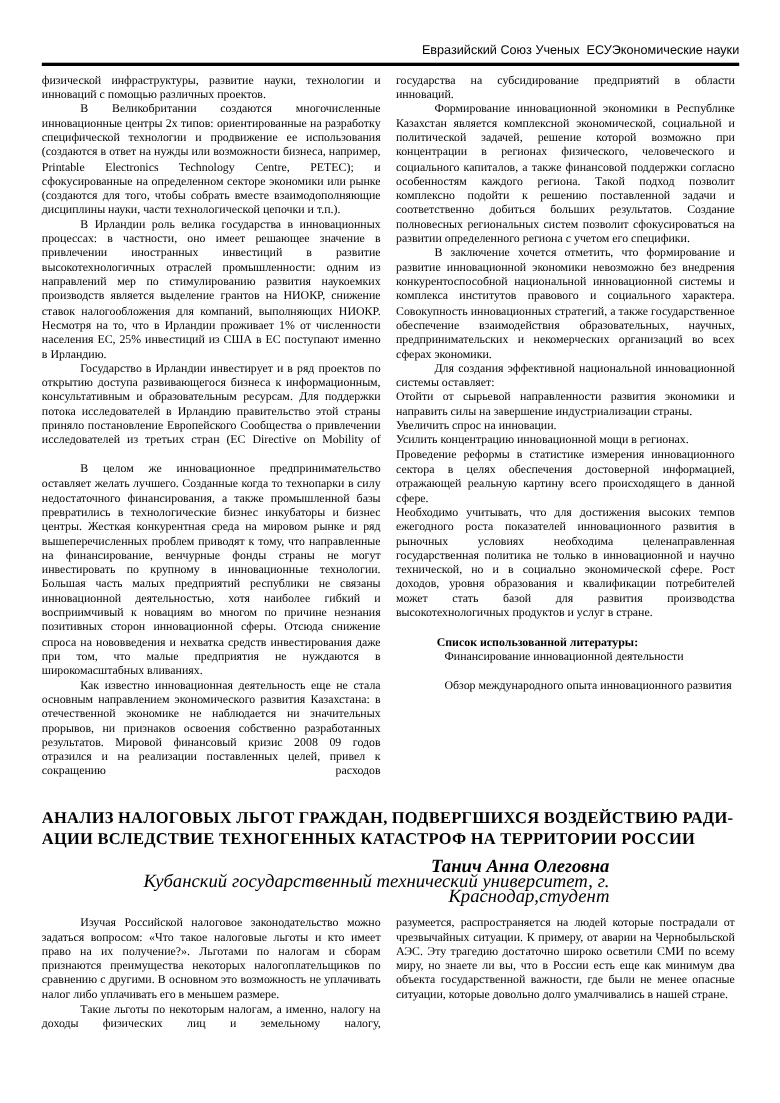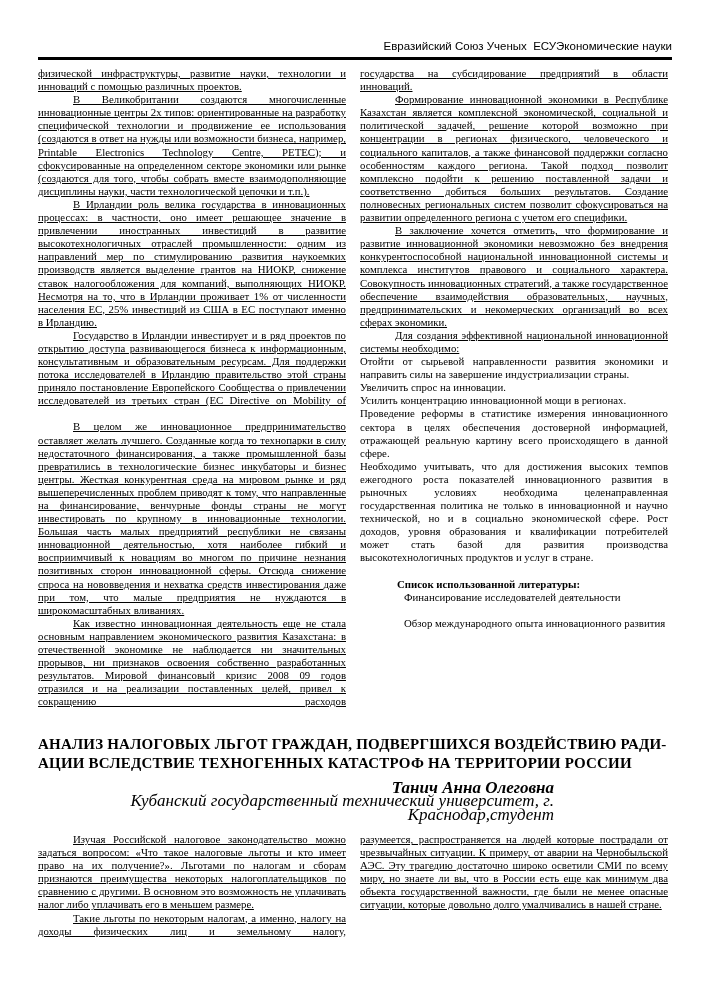--- a/index.html
+++ b/index.html
@@ -44,21 +44,20 @@
   }
   .col {
     width: 308px;
     font-size: 10.8px;
     line-height: 13.1px;
     text-align: justify;
   }
   .col p {
     margin: 0;
     text-indent: 35px;
-    text-decoration: underline;
   }
   .col p.cont { text-indent: 0; }
   .col p.cut { text-align-last: justify; }
   .col p.gap-after { margin-bottom: 13px; }
   .list-item {
     text-align: justify;
   }
   .refs-heading {
     font-weight: bold;
     margin-left: 37px;
@@ -103,28 +102,28 @@
       <p>В Великобритании создаются многочисленные инновационные центры 2х типов: ориентированные на разработку специфической технологии и продвижение ее использования (создаются в ответ на нужды или возможности бизнеса, например, Printable Electronics Technology Centre, PETEC); и сфокусированные на определенном секторе экономики или рынке (создаются для того, чтобы собрать вместе взаимодополняющие дисциплины науки, части технологической цепочки и т.п.).</p>
       <p>В Ирландии роль велика государства в инновационных процессах: в частности, оно имеет решающее значение в привлечении иностранных инвестиций в развитие высокотехнологичных отраслей промышленности: одним из направлений мер по стимулированию развития наукоемких производств является выделение грантов на НИОКР, снижение ставок налогообложения для компаний, выполняющих НИОКР. Несмотря на то, что в Ирландии проживает 1% от численности населения ЕС, 25% инвестиций из США в ЕС поступают именно в Ирландию.</p>
       <p class="cut gap-after">Государство в Ирландии инвестирует и в ряд проектов по открытию доступа развивающегося бизнеса к информационным, консультативным и образовательным ресурсам. Для поддержки потока исследователей в Ирландию правительство этой страны приняло постановление Европейского Сообщества о привлечении исследователей из третьих стран (EC Directive on Mobility of</p>
       <p>В целом же инновационное предпринимательство оставляет желать лучшего. Созданные когда то технопарки в силу недостаточного финансирования, а также промышленной базы превратились в технологические бизнес инкубаторы и бизнес центры. Жесткая конкурентная среда на мировом рынке и ряд вышеперечисленных проблем приводят к тому, что направленные на финансирование, венчурные фонды страны не могут инвестировать по крупному в инновационные технологии. Большая часть малых предприятий республики не связаны инновационной деятельностью, хотя наиболее гибкий и восприимчивый к новациям во многом по причине незнания позитивных сторон инновационной сферы. Отсюда снижение спроса на нововведения и нехватка средств инвестирования даже при том, что малые предприятия не нуждаются в широкомасштабных вливаниях.</p>
       <p class="cut">Как известно инновационная деятельность еще не стала основным направлением экономического развития Казахстана: в отечественной экономике не наблюдается ни значительных прорывов, ни признаков освоения собственно разработанных результатов. Мировой финансовый кризис 2008 09 годов отразился и на реализации поставленных целей, привел к сокращению расходов</p>
     </div>
     <div class="col">
       <p class="cont">государства на субсидирование предприятий в области инноваций.</p>
       <p>Формирование инновационной экономики в Республике Казахстан является комплексной экономической, социальной и политической задачей, решение которой возможно при концентрации в регионах физического, человеческого и социального капиталов, а также финансовой поддержки согласно особенностям каждого региона. Такой подход позволит комплексно подойти к решению поставленной задачи и соответственно добиться больших результатов. Создание полновесных региональных систем позволит сфокусироваться на развитии определенного региона с учетом его специфики.</p>
       <p>В заключение хочется отметить, что формирование и развитие инновационной экономики невозможно без внедрения конкурентоспособной национальной инновационной системы и комплекса институтов правового и социального характера. Совокупность инновационных стратегий, а также государственное обеспечение взаимодействия образовательных, научных, предпринимательских и некомерческих организаций во всех сферах экономики.</p>
-      <p>Для создания эффективной национальной инновационной системы необходимо:</p>
+      <p>Для создания эффективной национальной инновационной системы оставляет:</p>
       <div class="list-item">Отойти от сырьевой направленности развития экономики и направить силы на завершение индустриализации страны.</div>
       <div class="list-item">Увеличить спрос на инновации.</div>
       <div class="list-item">Усилить концентрацию инновационной мощи в регионах.</div>
       <div class="list-item">Проведение реформы в статистике измерения инновационного сектора в целях обеспечения достоверной информацией, отражающей реальную картину всего происходящего в данной сфере.</div>
       <div class="list-item">Необходимо учитывать, что для достижения высоких темпов ежегодного роста показателей инновационного развития в рыночных условиях необходима целенаправленная государственная политика не только в инновационной и научно технической, но и в социально экономической сфере. Рост доходов, уровня образования и квалификации потребителей может стать базой для развития производства высокотехнологичных продуктов и услуг в стране.</div>
       <div class="refs-heading">Список использованной литературы:</div>
-      <div class="ref-item">Финансирование исследователей деятельности</div>
+      <div class="ref-item">Финансирование инновационной деятельности</div>
       <div class="ref-item gap-before">Обзор международного опыта инновационного развития</div>
     </div>
   </div>
 
   <div class="title-block">
     <div>АНАЛИЗ НАЛОГОВЫХ ЛЬГОТ ГРАЖДАН, ПОДВЕРГШИХСЯ ВОЗДЕЙСТВИЮ РАДИ-</div>
     <div>АЦИИ ВСЛЕДСТВИЕ ТЕХНОГЕННЫХ КАТАСТРОФ НА ТЕРРИТОРИИ РОССИИ</div>
   </div>
 
   <div class="byline">

